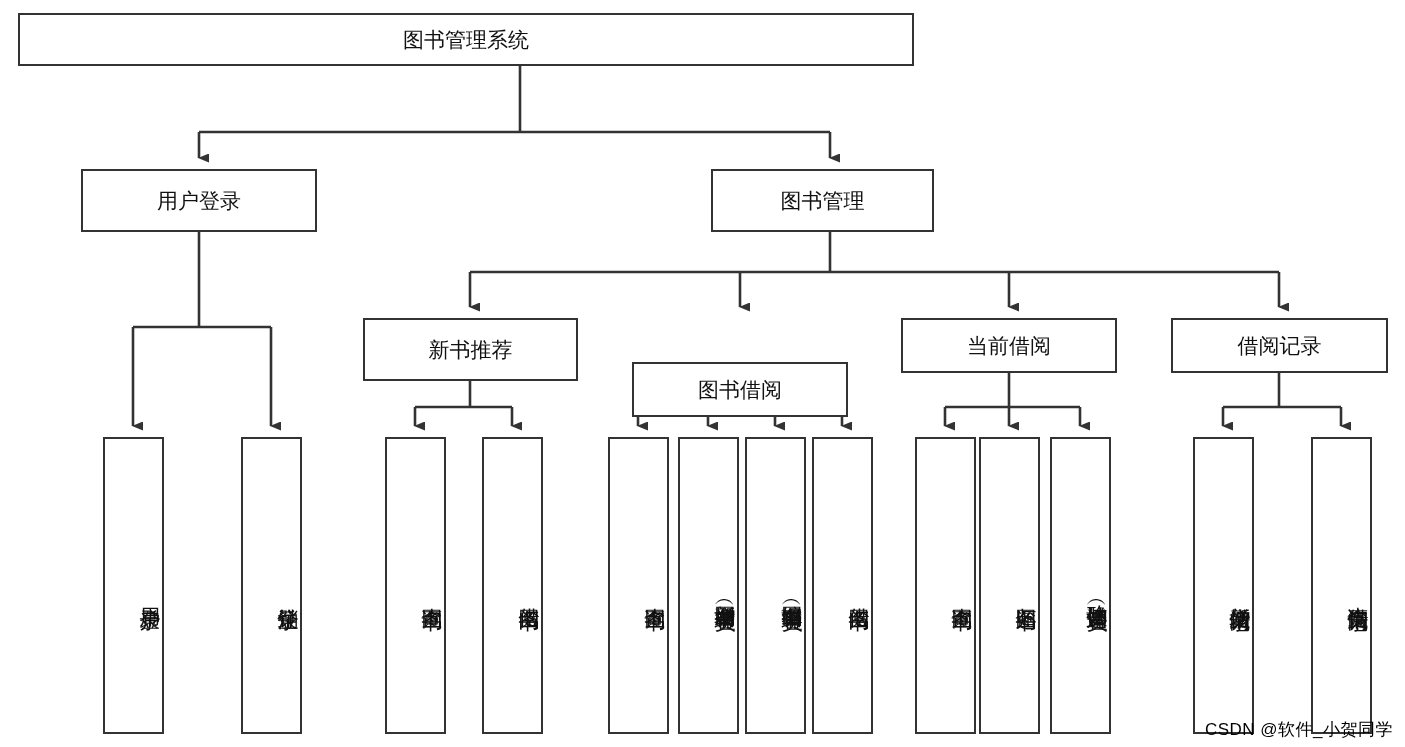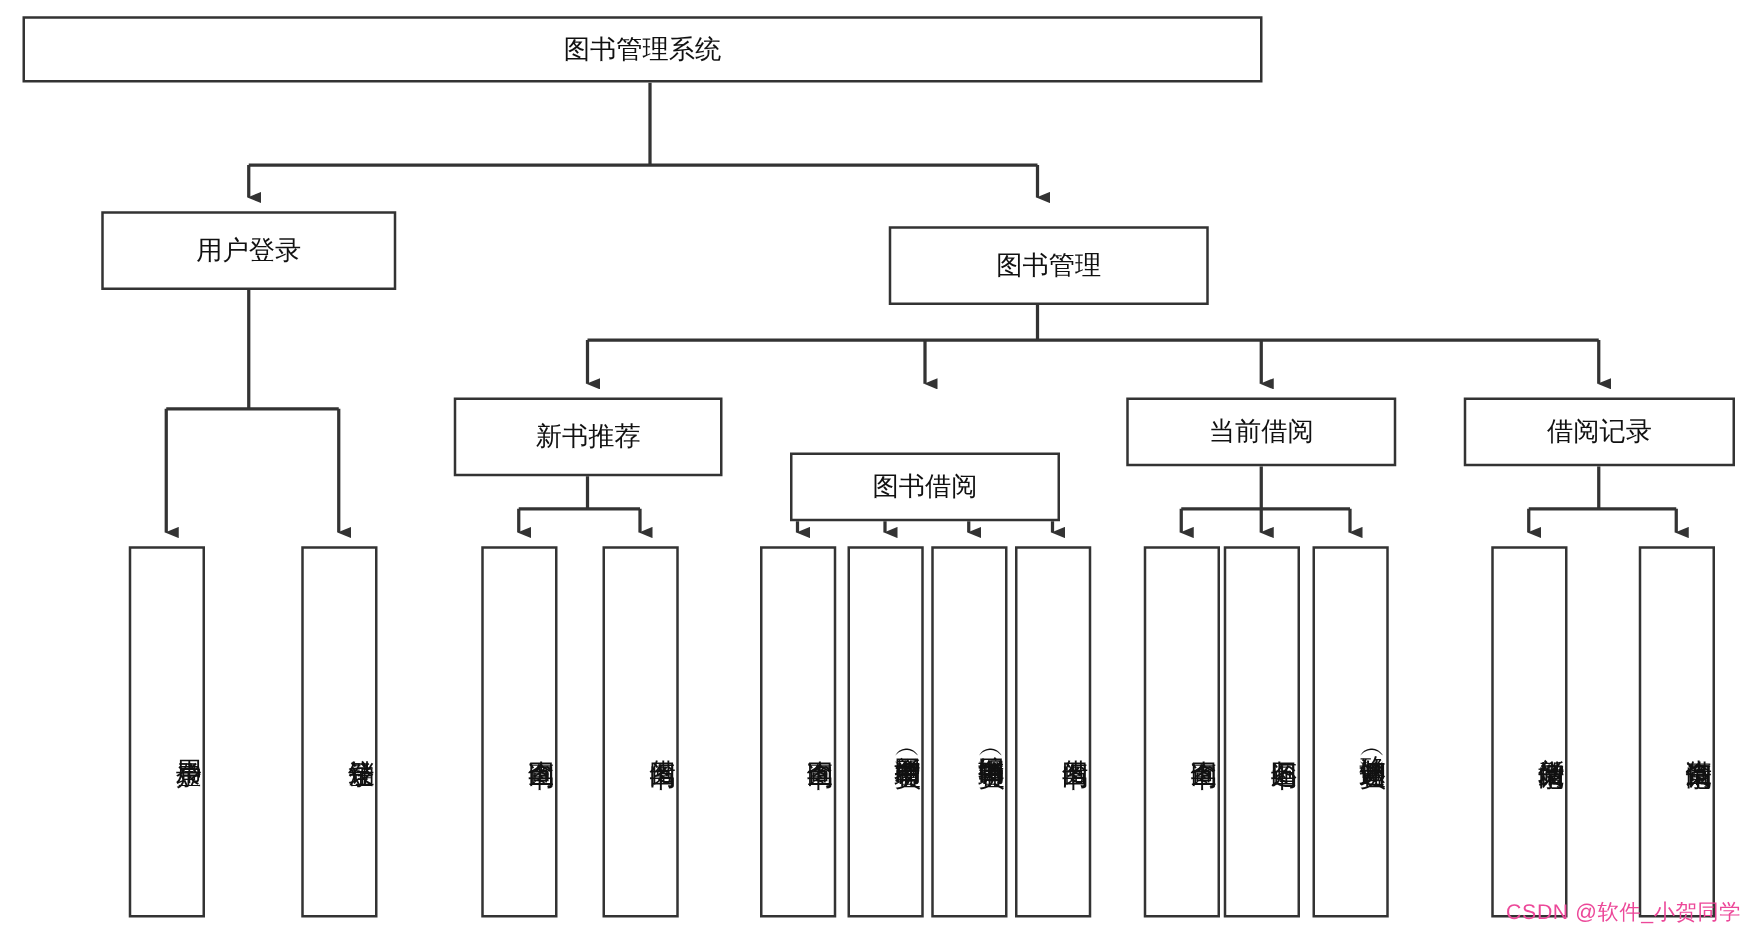--- a/index.html
+++ b/index.html
@@ -47,21 +47,21 @@
     letter-spacing: 1px;
     padding-top: 14px;
     align-items: flex-start;
     justify-content: center;
   }
   .watermark {
     position: absolute;
     right: 12px;
     bottom: 6px;
     font-size: 17px;
-    color: #ec4899;
+    color: #000000;
     letter-spacing: 0.5px;
     white-space: nowrap;
   }
 </style>
 </head>
 <body>
 
 <div id="canvas">
 
   <svg class="wires" viewBox="0 0 1405 747">
@@ -107,24 +107,24 @@
       <path d="M1009,407 L1009,426" marker-end="url(#arrow)"></path>
       <path d="M1080,407 L1080,426" marker-end="url(#arrow)"></path>
 
       <path d="M1279,373 L1279,407"></path>
       <path d="M1223,407 L1341,407"></path>
       <path d="M1223,407 L1223,426" marker-end="url(#arrow)"></path>
       <path d="M1341,407 L1341,426" marker-end="url(#arrow)"></path>
     </g>
   </svg>
 
-  <div class="node horizontal" style="left:18px; top:13px; width:992px; height:53px;text-align:center;">图书管理系统</div>
+  <div class="node horizontal" style="left:18px; top:13px; width:896px; height:53px;text-align:center;">图书管理系统</div>
 
   <div class="node horizontal" style="left:81px; top:169px; width:236px; height:63px;">用户登录</div>
-  <div class="node horizontal" style="left:711px; top:181px; width:256px; height:63px;">图书管理</div>
+  <div class="node horizontal" style="left:711px; top:169px; width:223px; height:63px;">图书管理</div>
 
   <div class="node horizontal" style="left:363px; top:318px; width:215px; height:63px;">新书推荐</div>
   <div class="node horizontal" style="left:632px; top:318px; width:216px; height:55px;margin-top:44px;">图书借阅</div>
   <div class="node horizontal" style="left:1171px; top:318px; width:217px; height:55px;">借阅记录</div>
   <div class="node horizontal" style="left:901px; top:318px; width:216px; height:55px;">当前借阅</div>
 
   <div class="node vertical" style="left:103px; top:437px; width:61px; height:297px;">用户登录</div>
   <div class="node vertical" style="left:241px; top:437px; width:61px; height:297px;">注销登录</div>
 
   <div class="node vertical" style="left:385px; top:437px; width:61px; height:297px;">查询图书</div>

